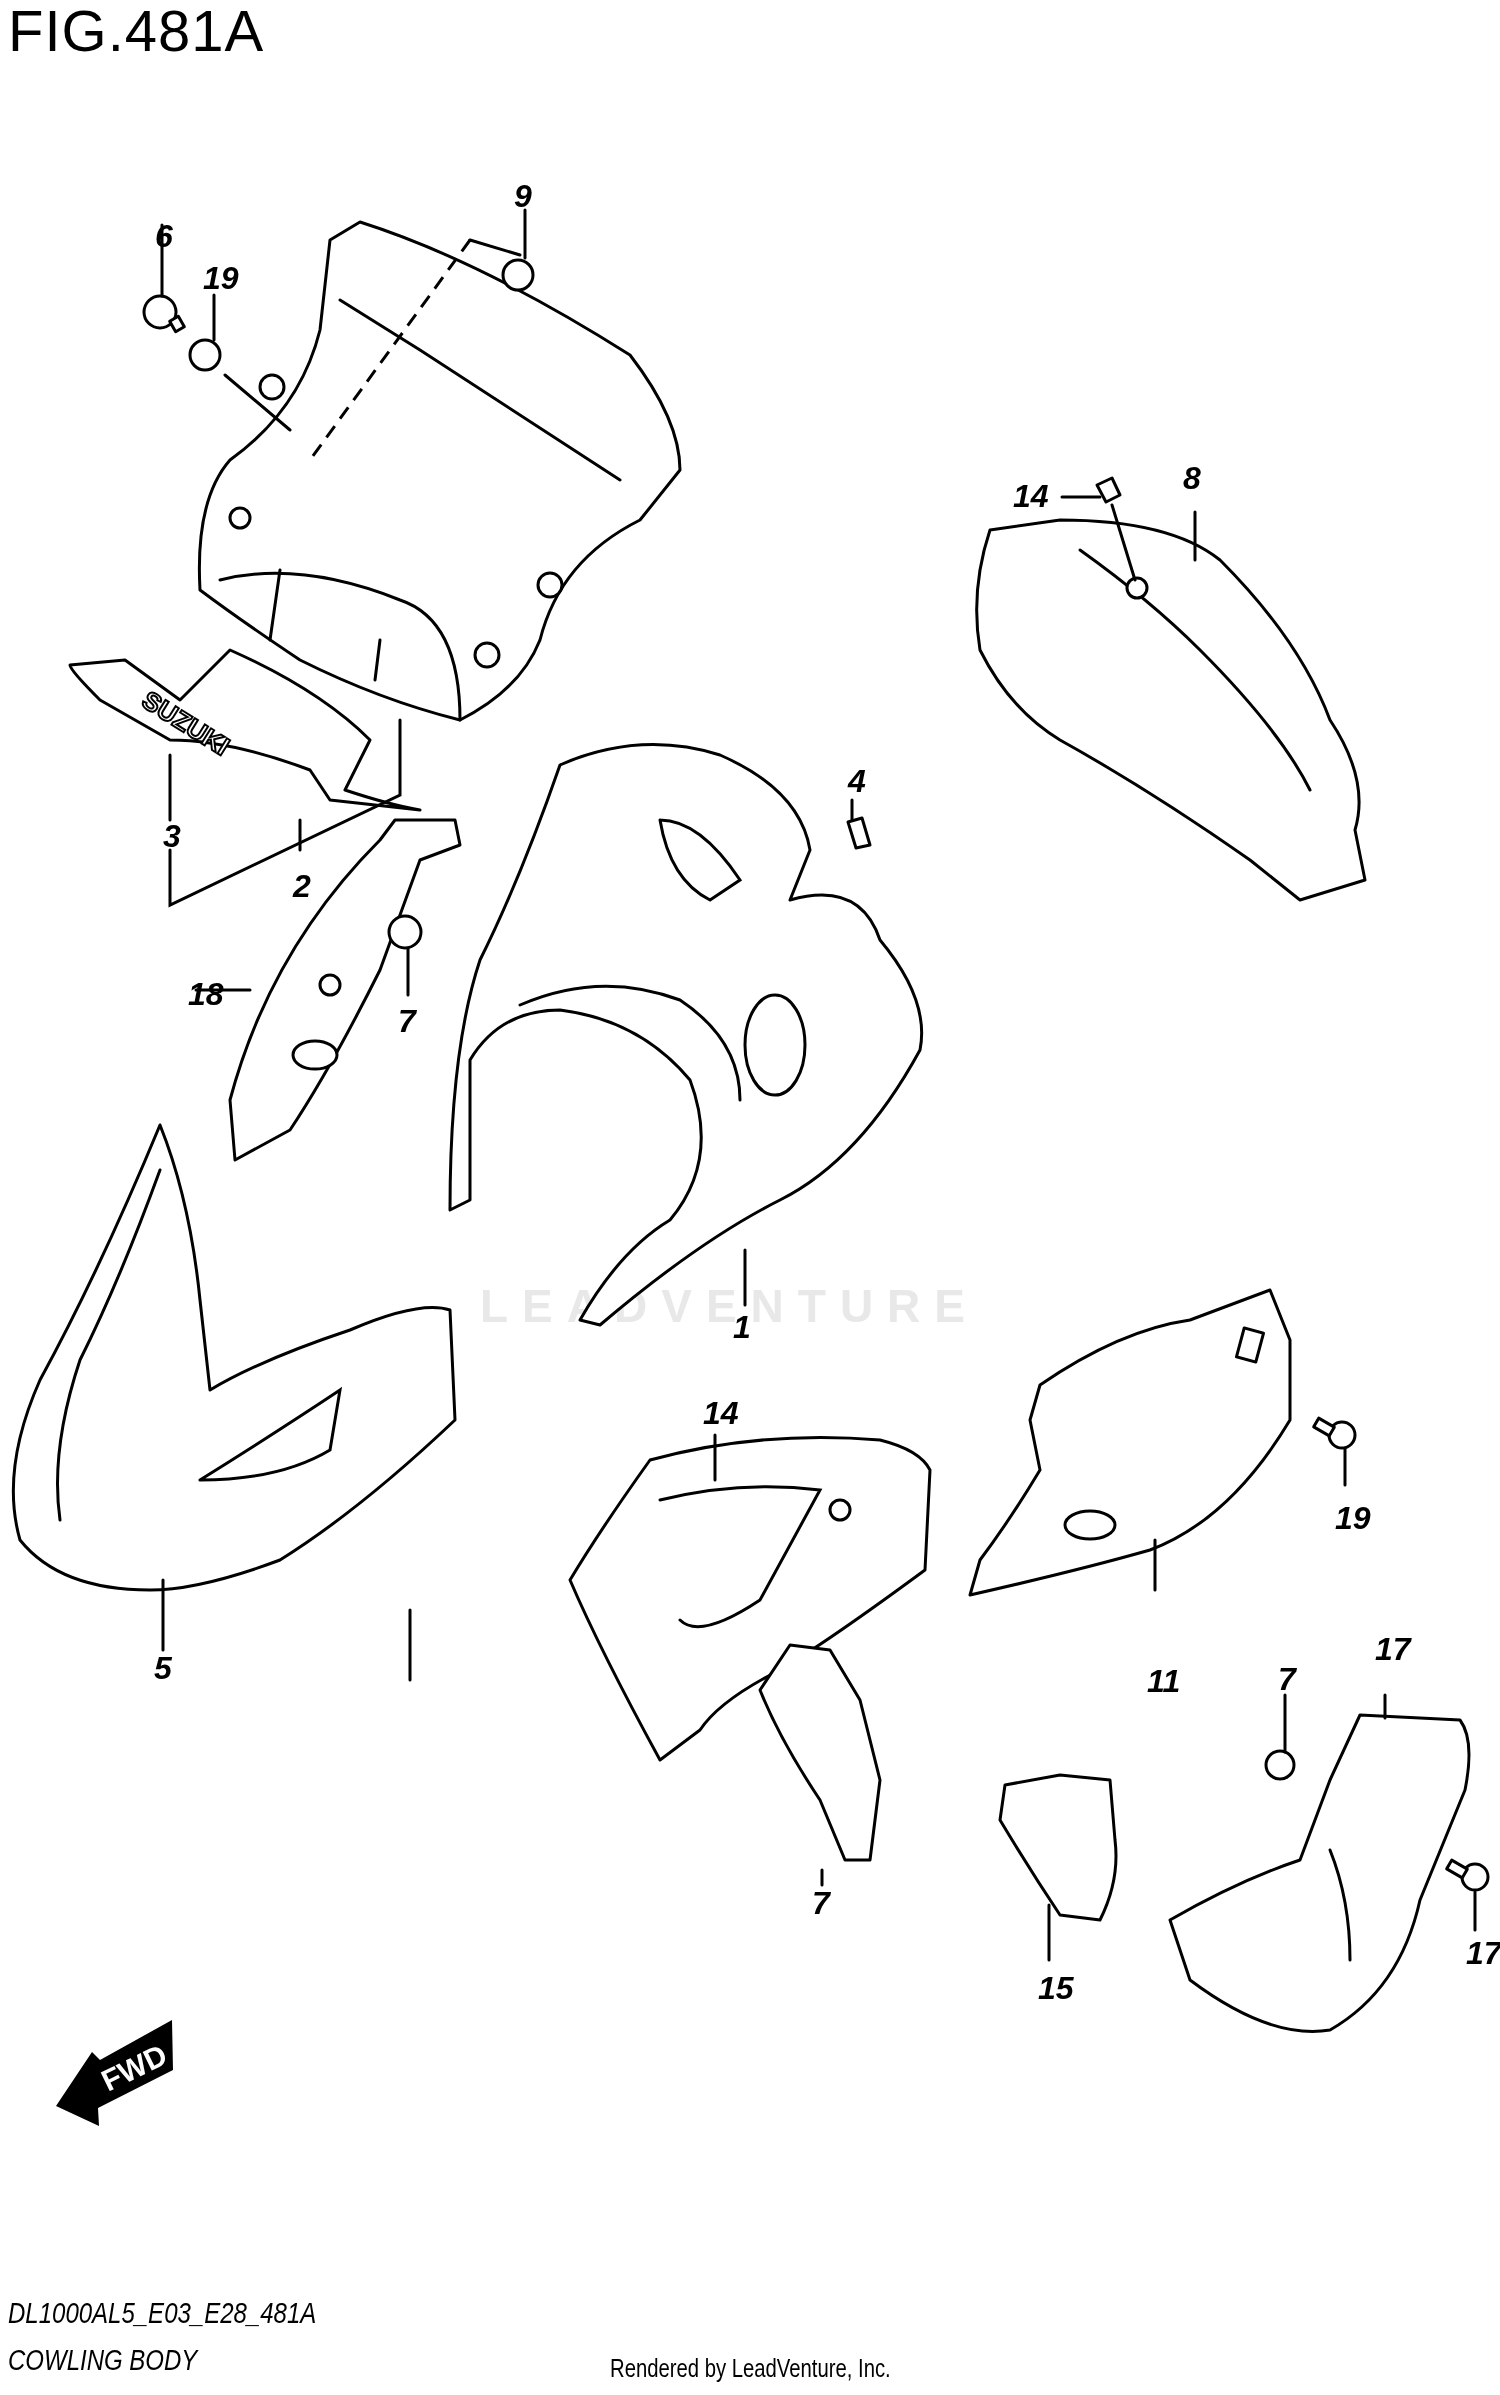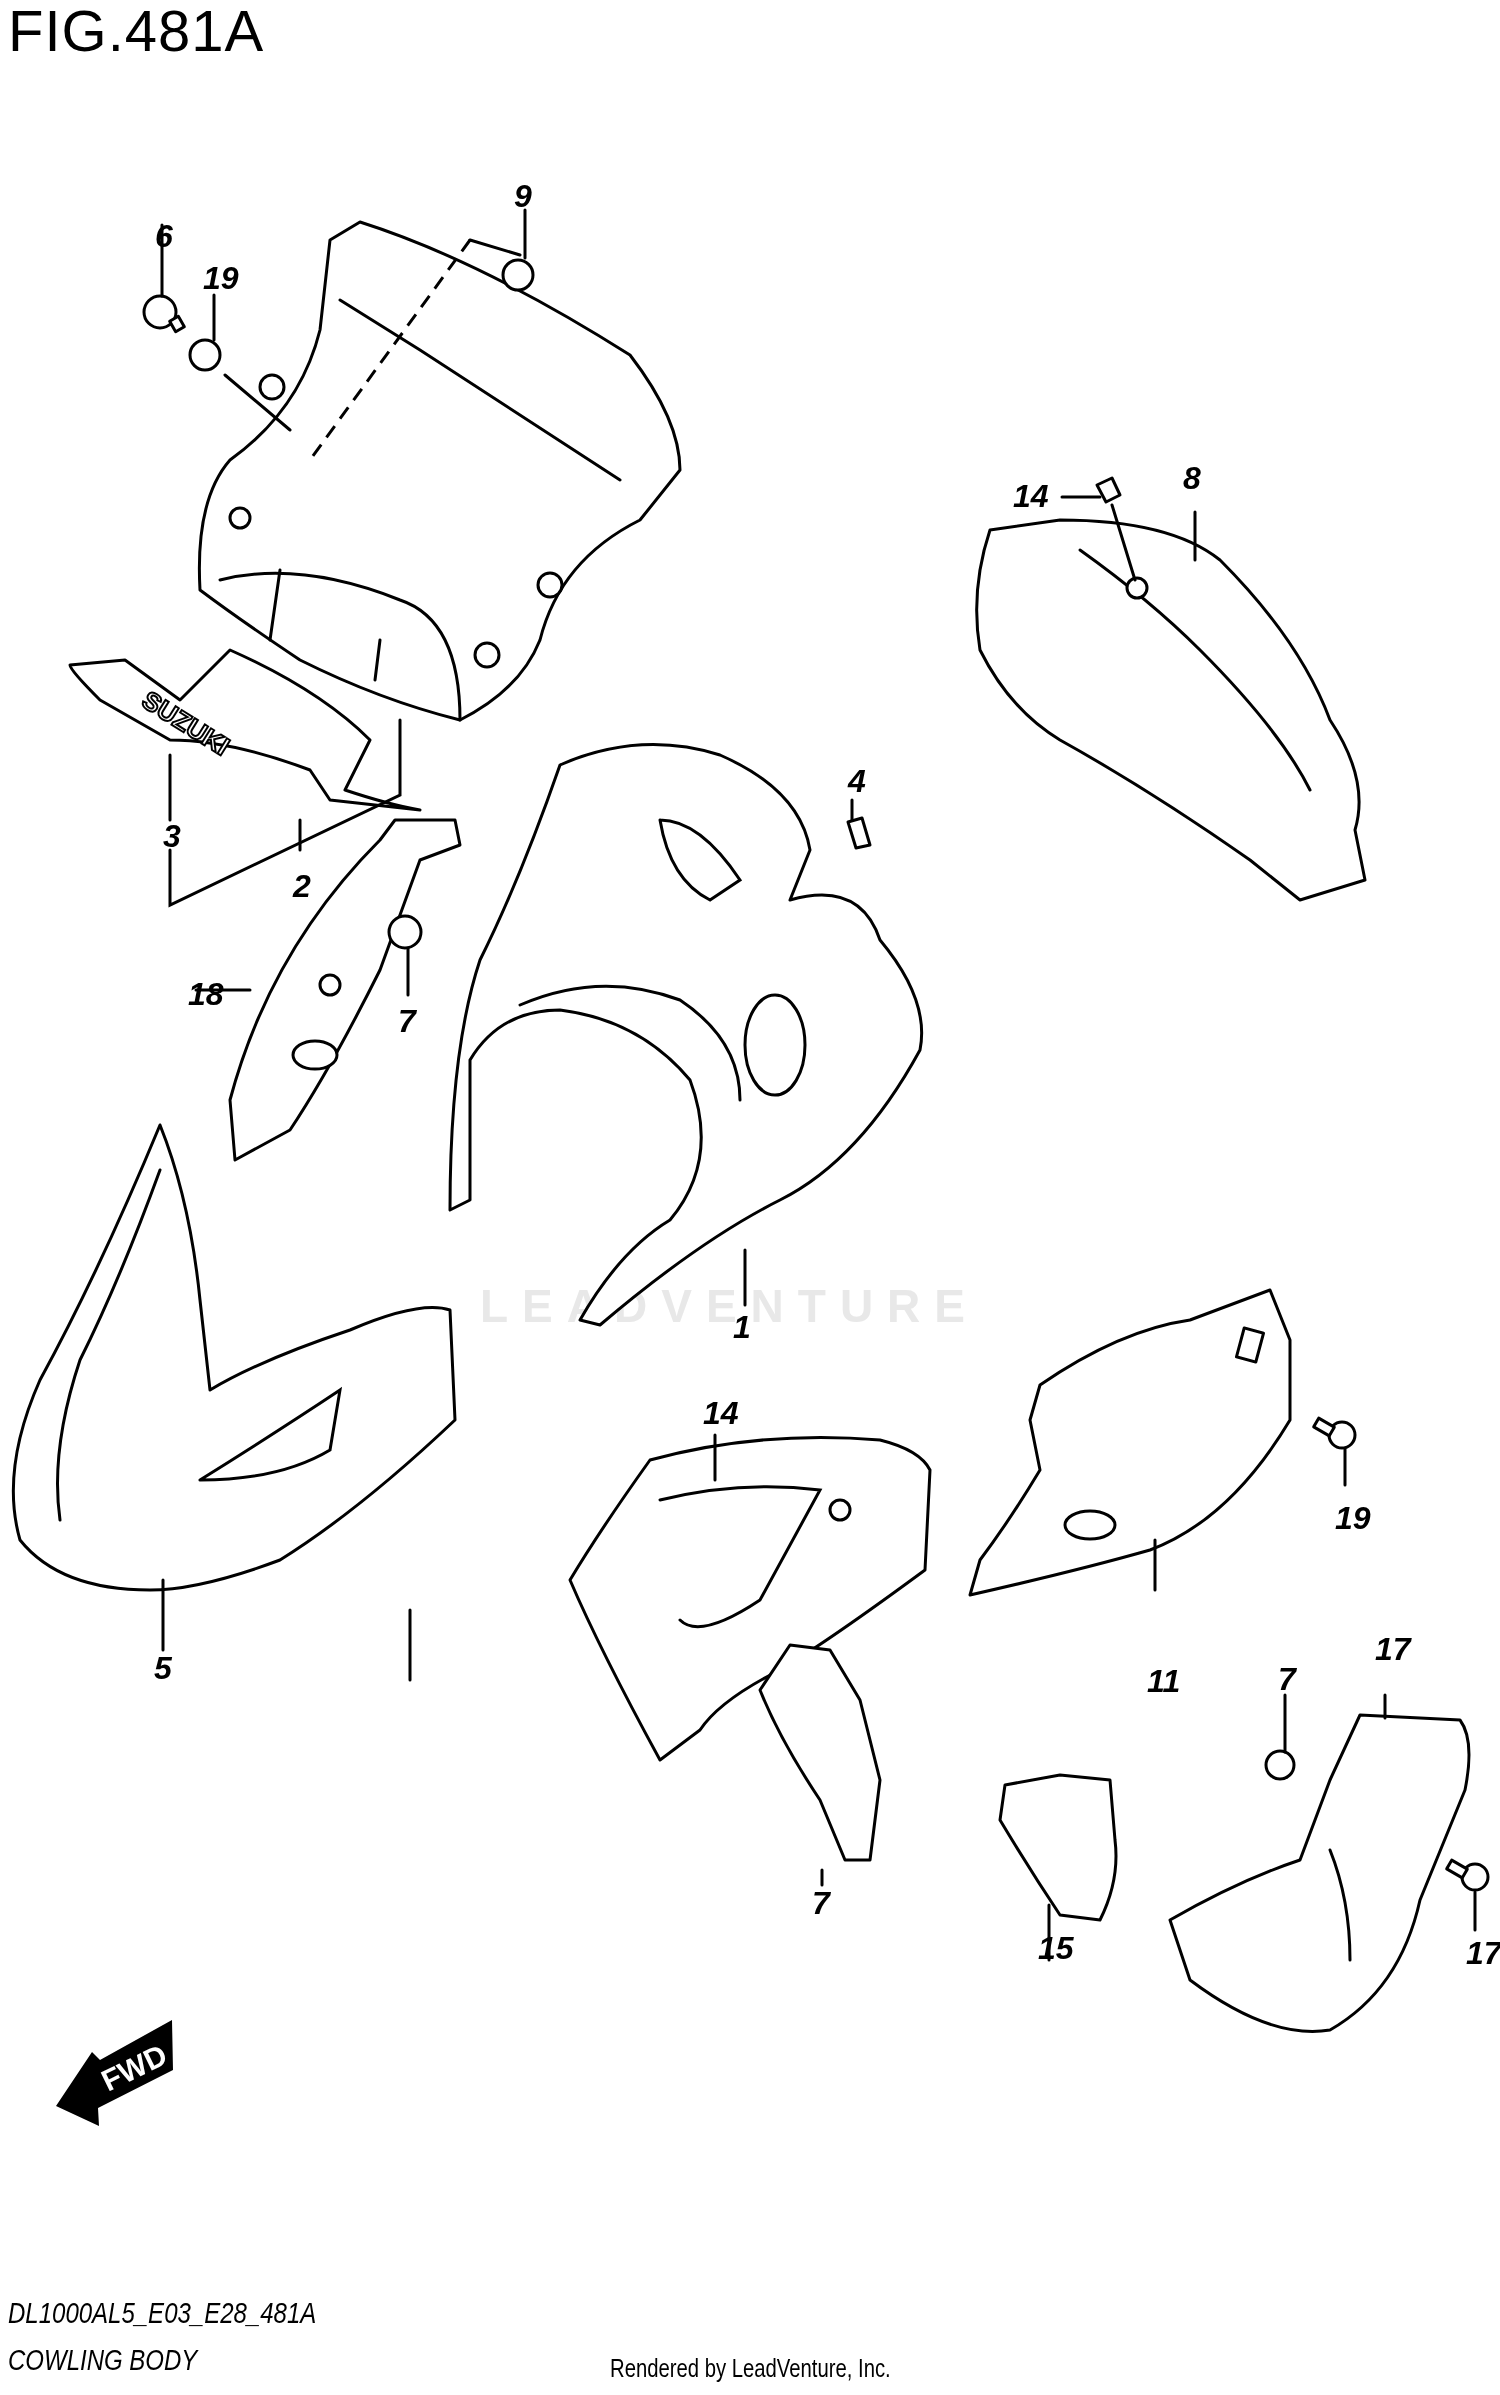--- a/index.html
+++ b/index.html
@@ -154,21 +154,21 @@
 <div class="callout" style="left:155px;top:220px">6</div>
 <div class="callout" style="left:398px;top:1005px">7</div>
 <div class="callout" style="left:1278px;top:1663px">7</div>
 <div class="callout" style="left:1183px;top:462px">8</div>
 <div class="callout" style="left:514px;top:180px">9</div>
 <div class="callout" style="left:188px;top:978px">18</div>
 <div class="callout" style="left:1147px;top:1665px">11</div>
 <div class="callout" style="left:703px;top:1397px">14</div>
 <div class="callout" style="left:1375px;top:1633px">17</div>
 <div class="callout" style="left:812px;top:1887px">7</div>
-<div class="callout" style="left:1038px;top:1932px">15</div>
+<div class="callout" style="left:1038px;top:1972px">15</div>
 <div class="callout" style="left:1013px;top:480px">14</div>
 <div class="callout" style="left:1466px;top:1937px">17</div>
 <div class="callout" style="left:203px;top:262px">19</div>
 <div class="callout" style="left:1335px;top:1502px">19</div>
 
 <div class="footer-code">DL1000AL5_E03_E28_481A</div>
 <div class="footer-name">COWLING BODY</div>
 <div class="credit">Rendered by LeadVenture, Inc.</div>
 
 </body></html>

